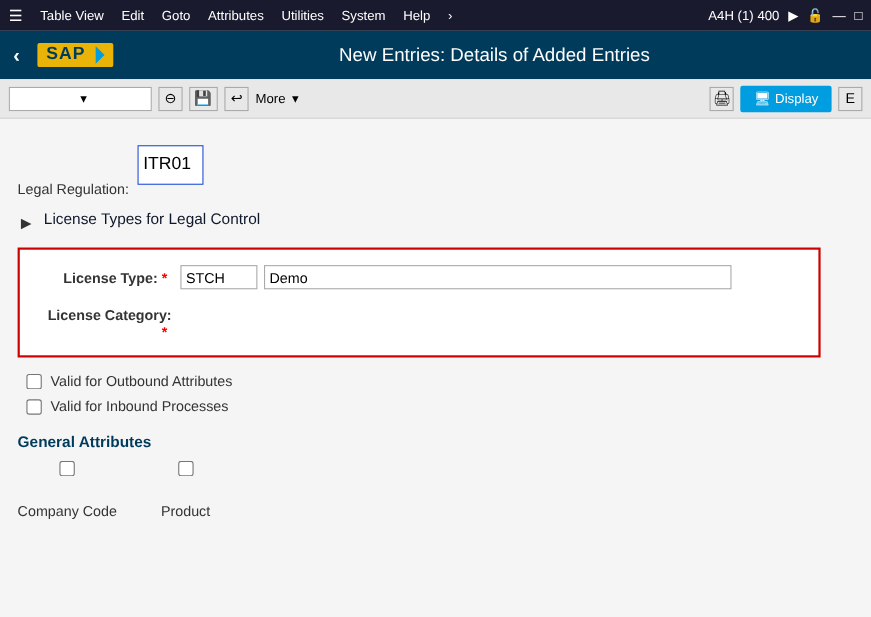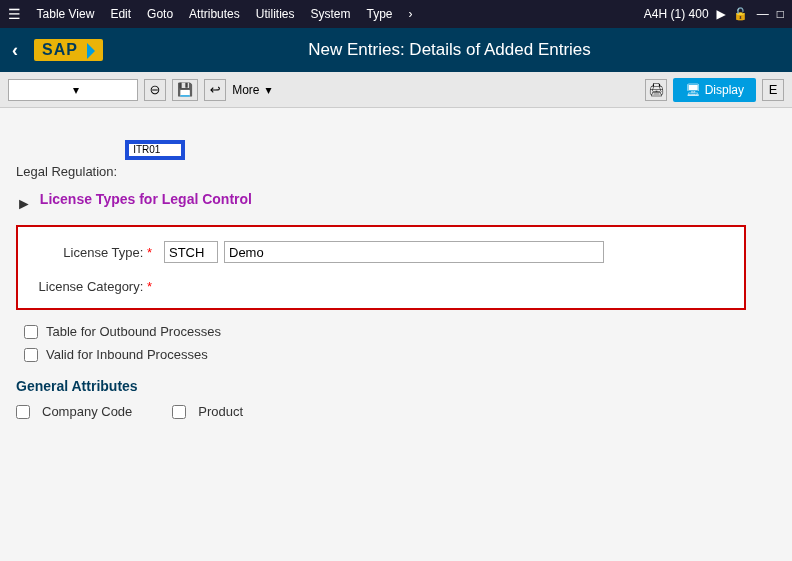--- a/index.html
+++ b/index.html
@@ -154,32 +154,32 @@
       margin-bottom: 12px;
     }
     .field-label {
       color: #333;
       font-size: 13px;
       text-align: center;
       padding-right: 8px;
       margin-top: 44px;
     }
     .field-input {
-      border: 4px solid #1d4ed8;
-      background: white;
-      height: 20px;
-      padding: 0 4px;
-      font-size: 10px;
+      border: 1px solid #1d4ed8;
+      background: white;
+      height: 36px;
+      padding: 0 4px;
+      font-size: 16px;
     }
 
     
     .section-title {
       font-size: 14px;
-      font-weight: bold;
-      color: #a21caf;
+      font-weight: normal;
+      color: #0f172a;
       margin-bottom: 10px;
     }
 
     
     .red-border-section {
       border: 2px solid #cc0000;
       background: white;
       padding: 14px 16px;
       margin-bottom: 14px;
       width: 730px;
@@ -192,38 +192,39 @@
     }
     .form-field-row:last-child {
       margin-bottom: 0;
     }
     .form-label {
       font-size: 13px;
       color: #333;
       text-align: right;
       width: 130px;
       padding-right: 8px;
+      font-weight: bold;
     }
     .required-star {
       color: red;
       margin-right: 4px;
     }
     .form-input-short {
       border: 1px solid #aaa;
       background: white;
       height: 22px;
-      width: 54px;
+      width: 70px;
       padding: 0 4px;
       font-size: 13px;
     }
     .form-input-long {
       border: 1px solid #aaa;
       background: white;
       height: 22px;
-      width: 380px;
+      width: 425px;
       padding: 0 4px;
       font-size: 13px;
       margin-left: 6px;
     }
     .form-input-category {
       border: 1px solid #5b9bd5;
       border-bottom: 2px solid #5b9bd5;
       background: white;
       height: 22px;
       width: 460px;
@@ -259,21 +260,22 @@
       margin-bottom: 10px;
     }
     .attrs-row {
       display: flex;
       align-items: center;
       gap: 40px;
     }
     .attr-item {
       display: flex;
       align-items: center;
-      gap: 12px;
+      gap: 24px;
+      flex-direction: column;
     }
     .attr-item input[type="checkbox"] {
       width: 14px;
       height: 14px;
     }
     .attr-label {
       font-size: 13px;
       color: #333;
     }
   </style>
@@ -281,21 +283,21 @@
 <body>
 
 <div class="title-bar">
   <span class="hamburger">☰</span>
   <span>Table View</span>
   <span>Edit</span>
   <span>Goto</span>
   <span>Attributes</span>
   <span>Utilities</span>
   <span>System</span>
-  <span>Type</span>
+  <span>Help</span>
   <span>›</span>
   <div class="title-bar-right">
     <span>A4H (1) 400</span>
     <span>▶</span>
     <span>🔓</span>
     <span>—</span>
     <span>□</span>
   </div>
 </div>
 
@@ -368,21 +370,21 @@
         <span>License Category:</span>
         <span class="required-star"> *</span>
       </span>
     </div>
 
   </div>
 
   <div class="checkboxes-section">
     <div class="checkbox-row">
       <input type="checkbox" style="">
-      <span class="checkbox-label">Table for Outbound Processes</span>
+      <span class="checkbox-label">Valid for Outbound Attributes</span>
     </div>
     <div class="checkbox-row">
       <input type="checkbox" style="">
       <span class="checkbox-label">Valid for Inbound Processes</span>
     </div>
   </div>
 
   <div class="general-attrs-title">General Attributes</div>
   <div class="attrs-row">
     <div class="attr-item">

